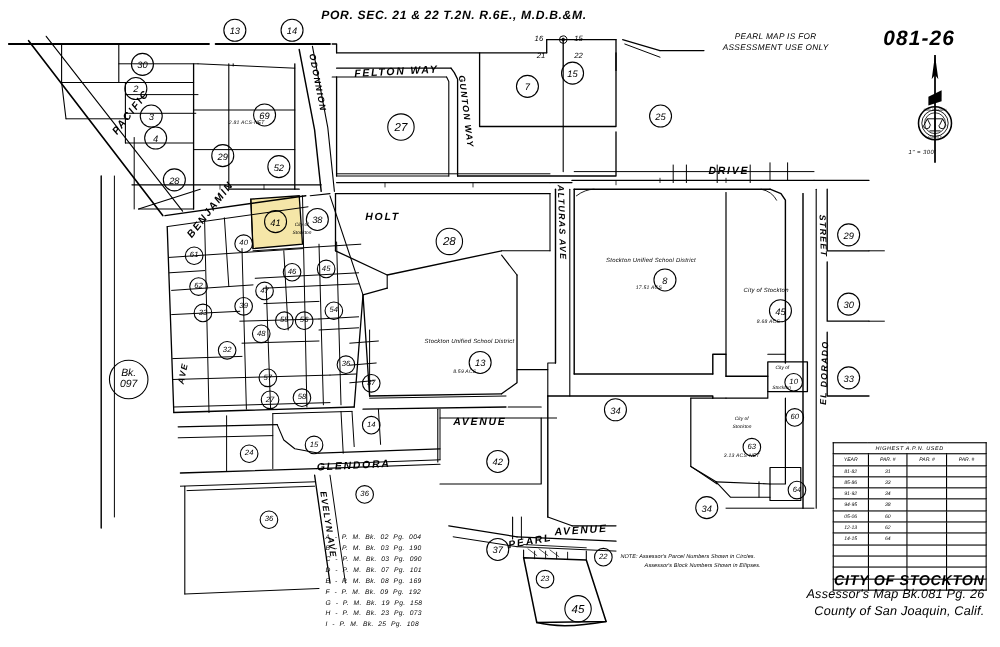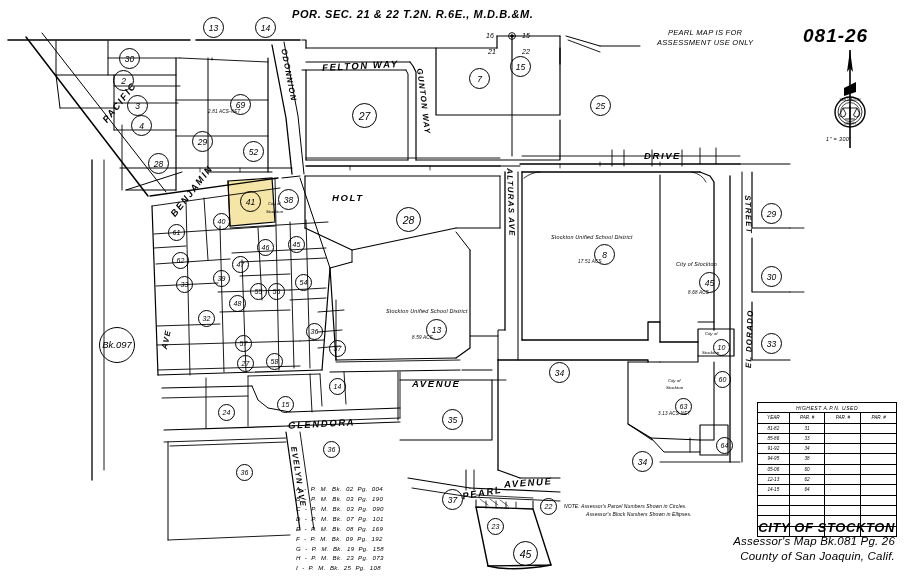--- a/index.html
+++ b/index.html
@@ -18,21 +18,21 @@
   .street-sm{font-size:8px;font-style:italic;font-weight:bold;letter-spacing:1.2px;}
   .vert{transform-origin:0 0;}
 
   
   .pc{position:absolute;border:1.15px solid #000;border-radius:50%;
       display:flex;align-items:center;justify-content:center;
       font-size:9px;font-style:italic;background:transparent;}
   .pc.s{width:15px;height:15px;font-size:7px;}
   .pc.m{width:19px;height:19px;font-size:8.5px;}
   .pc.l{width:23px;height:23px;font-size:10.5px;}
-  .pc.bk{width:34px;height:34px;font-size:9.5px;line-height:1.1;flex-direction:row;}
+  .pc.bk{width:34px;height:34px;font-size:9.5px;line-height:1.1;flex-direction:column;}
 
   
   .own{font-size:5.4px;font-style:italic;letter-spacing:.2px;}
   .own-s{font-size:4.4px;font-style:italic;}
   .acs{font-size:4.6px;font-style:italic;letter-spacing:.2px;}
 
   
   .secnum{font-size:7px;font-style:italic;}
 
   
@@ -505,21 +505,21 @@
     <div class="pc s" style="left: 329px; top: 378px;">
       <span>14</span>
     </div>
     <div class="pc s" style="left: 218px; top: 404px;">
       <span>24</span>
     </div>
     <div class="pc s" style="left: 277px; top: 396px;">
       <span>15</span>
     </div>
     <div class="pc m" style="left: 442px; top: 409px;">
-      <span>35</span>
+      <span>42</span>
     </div>
     <div class="pc s" style="left: 323px; top: 441px;">
       <span>36</span>
     </div>
     <div class="pc s" style="left: 236px; top: 464px;">
       <span>36</span>
     </div>
     <div class="pc m" style="left: 632px; top: 451px;">
       <span>34</span>
     </div>

